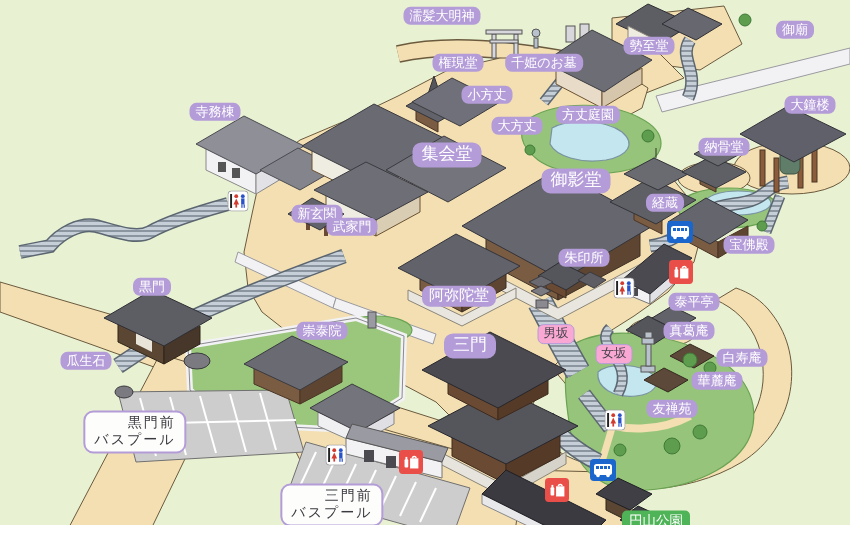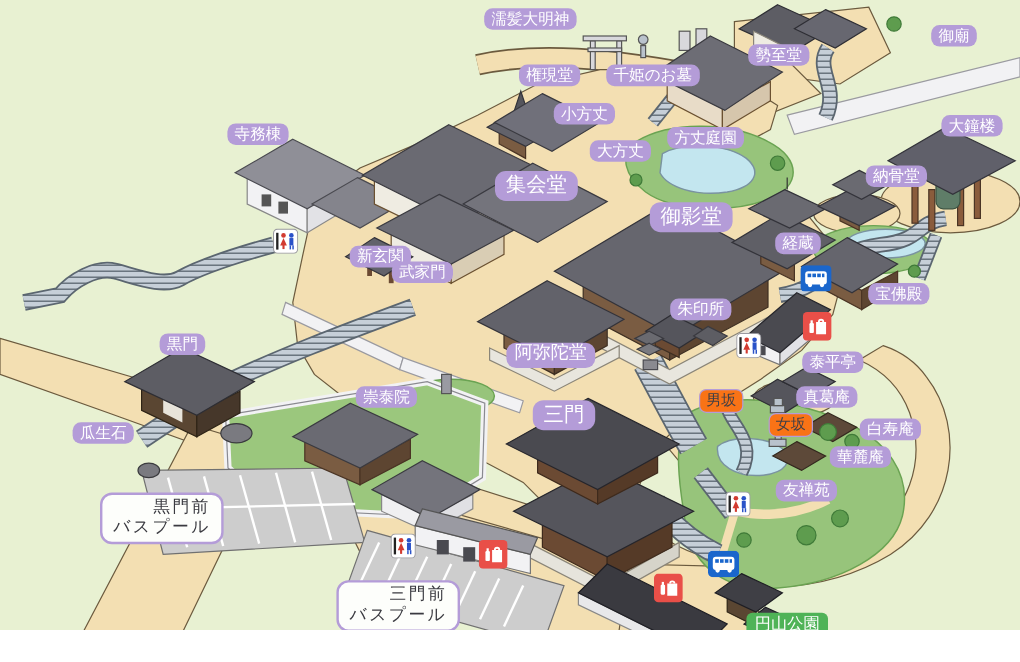--- a/index.html
+++ b/index.html
@@ -7,22 +7,22 @@
          font-family:Liberation Serif, serif;padding-left:48px;}
   .stage svg.scenery{position:absolute;left:0;top:0;}
   #labels-layer,#icons-layer{position:absolute;left:0;top:0;width:100%;height:100%;pointer-events:none;}
   .map-label{position:absolute;transform:translate(-50%,-50%);white-space:nowrap;text-align:center;line-height:1.18;}
   .map-label.purple{background:var(--label-purple,#b49cd8);color:var(--label-text,#fff);
       font-size:13px;padding:1px 6px 2px;border-radius:7px;}
   .map-label.purple-md{background:var(--label-purple,#b49cd8);color:var(--label-text,#fff);
       font-size:15px;padding:1px 7px 2px;border-radius:8px;}
   .map-label.purple-lg{background:var(--label-purple,#b49cd8);color:var(--label-text,#fff);
       font-size:17px;padding:2px 9px 3px;border-radius:9px;text-align:right;}
-  .map-label.white-sm{background:#f97316;color:#3f3f46;border:1px solid var(--label-purple,#b49cd8);
-      font-size:12.5px;padding:1px 5px 2px;border-radius:6px;margin-left:45px;}
+  .map-label.white-sm{background:#f9a8d4;color:#3f3f46;border:1px solid var(--label-purple,#b49cd8);
+      font-size:12.5px;padding:1px 5px 2px;border-radius:6px;}
   .map-label.white-box{background:#fdfefb;color:#3a3a40;border:2px solid var(--label-purple,#b49cd8);
       font-size:14px;padding:3px 9px;border-radius:10px;text-align:right;}
   .map-label.white-box span{display:block;letter-spacing:2px;}
   .map-label.green{background:var(--park-green,#4fb357);color:#fff;font-size:13.5px;
       padding:2px 7px 3px;border-radius:5px;}
   .map-icon{position:absolute;transform:translate(-50%,-50%);line-height:0;}
 </style>
 </head>
 <body>
 
@@ -335,21 +335,21 @@
       <div class="map-label purple" style="left: 795px; top: 16px; margin-top: 14px;"><span>御廟</span></div>
       <div class="map-label purple" style="left: 458px; top: 63px;"><span>権現堂</span></div>
       <div class="map-label purple" style="left: 544px; top: 63px;"><span>千姫のお墓</span></div>
       <div class="map-label purple" style="left: 649px; top: 46px;"><span>勢至堂</span></div>
       <div class="map-label purple" style="left: 487px; top: 95px;"><span>小方丈</span></div>
       <div class="map-label purple" style="left: 517px; top: 126px;"><span>大方丈</span></div>
       <div class="map-label purple" style="left: 588px; top: 115px;"><span>方丈庭園</span></div>
       <div class="map-label purple" style="left: 810px; top: 105px;"><span>大鐘楼</span></div>
       <div class="map-label purple" style="left: 215px; top: 112px;"><span>寺務棟</span></div>
       <div class="map-label purple-lg" style="left: 447px; top: 155px;"><span>集会堂</span></div>
-      <div class="map-label purple" style="left: 724px; top: 147px; margin-left: 23px;"><span>納骨堂</span></div>
+      <div class="map-label purple" style="left: 724px; top: 147px;"><span>納骨堂</span></div>
       <div class="map-label purple" style="left: 317px; top: 187px; margin-top: 27px;"><span>新玄関</span></div>
       <div class="map-label purple-lg" style="left: 576px; top: 181px;"><span>御影堂</span></div>
       <div class="map-label purple" style="left: 665px; top: 203px;"><span>経蔵</span></div>
       <div class="map-label purple" style="left: 352px; top: 227px;"><span>武家門</span></div>
       <div class="map-label purple" style="left: 749px; top: 245px;"><span>宝佛殿</span></div>
       <div class="map-label purple" style="left: 584px; top: 258px;"><span>朱印所</span></div>
       <div class="map-label purple" style="left: 152px; top: 287px;"><span>黒門</span></div>
       <div class="map-label purple-md" style="left: 459px; top: 296px;"><span>阿弥陀堂</span></div>
       <div class="map-label purple" style="left: 694px; top: 302px;"><span>泰平亭</span></div>
       <div class="map-label purple" style="left: 322px; top: 331px;"><span>崇泰院</span></div>

